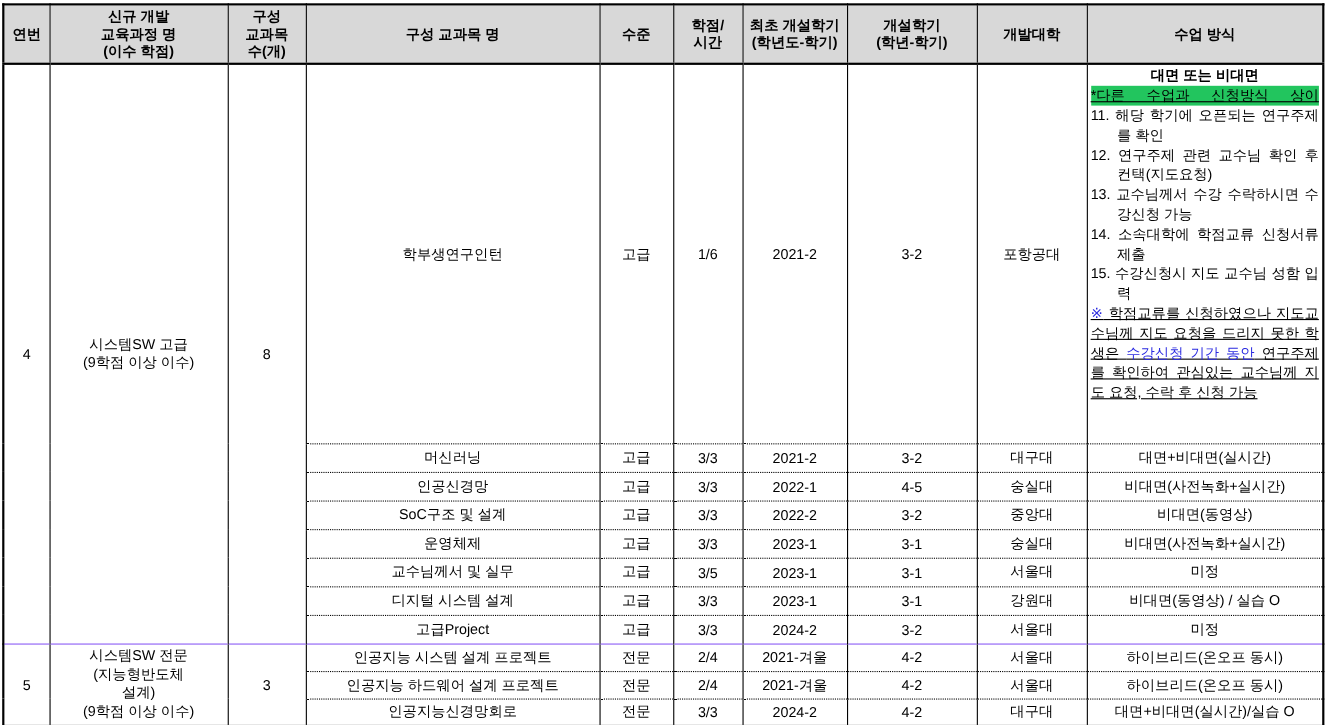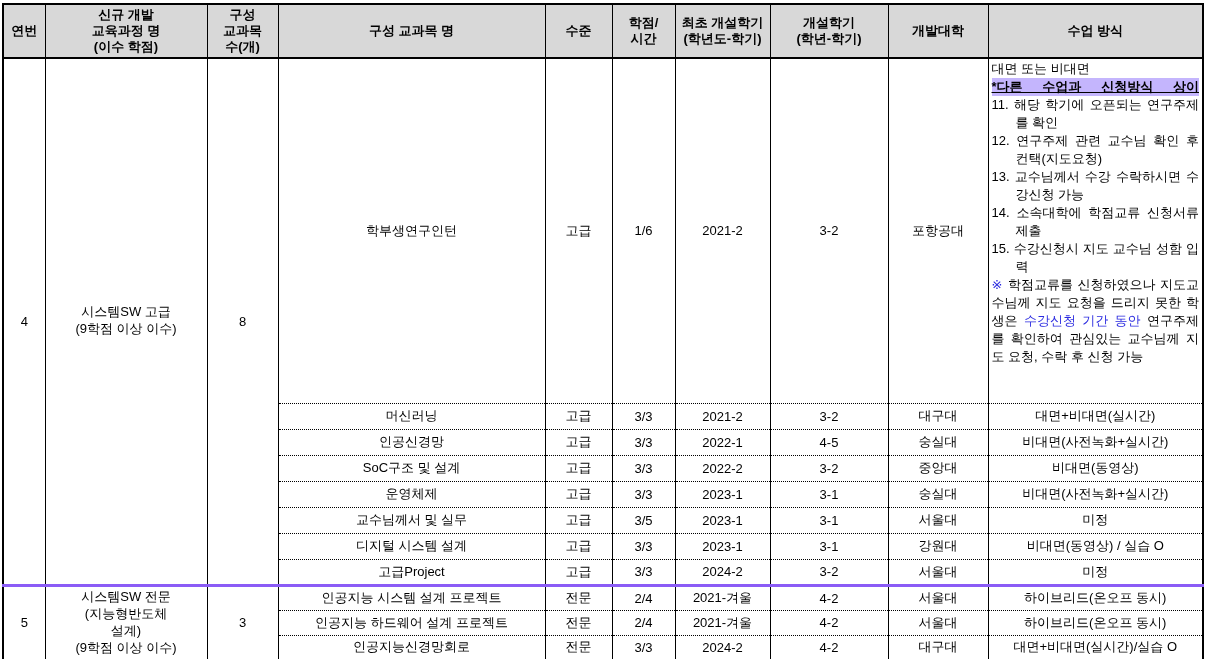--- a/index.html
+++ b/index.html
@@ -32,47 +32,48 @@
     font-weight: bold;
     white-space: pre-line;
     line-height: 1.22;
     height: 52px;
     border-bottom: 2px solid #000;
   }
   tr.row-big { height: 345px; }
   tr.sub    { height: 26px; }
   tr.sub5   { height: 25px; }
   tr.dot > td { border-top: 1px dotted #000; }
-  tr.solidsep > td { border-top: 3px solid #8b5cf6; }
+  tr.solidsep > td { border-top: 1px solid #8b5cf6; }
   td.pre { white-space: pre-line; line-height: 1.3; }
   td.method-big {
     vertical-align: top;
     text-align: left;
     padding: 1px 3px 0 3px;
     line-height: 18px;
     font-size: 13px;
   }
-  .m-title { font-weight: normal; }
+  .m-title { font-weight: bold; text-align: center; }
   .m-sub {
-    font-weight: bold;
+    font-weight: normal;
     text-decoration: underline;
-    background: #c4b5fd;
+    background: #22c55e;
     text-align: justify;
     text-align-last: justify;
     white-space: nowrap;
   }
   .m-step {
     text-align: justify;
     padding-left: 24px;
     text-indent: -24px;
     word-break: break-all;
   }
   .m-note {
     text-align: justify;
     word-break: break-all;
+    text-decoration: underline;
   }
   .blue { color: #2a2ae0; }
 </style>
 </head>
 <body>
 
 <table class="curr">
   <colgroup>
     <col style="width:42px">
       <col style="width:162px">

